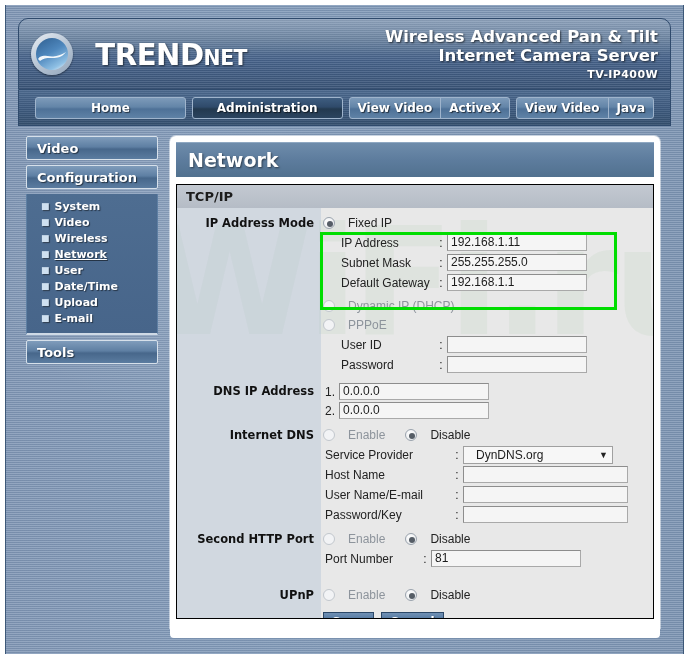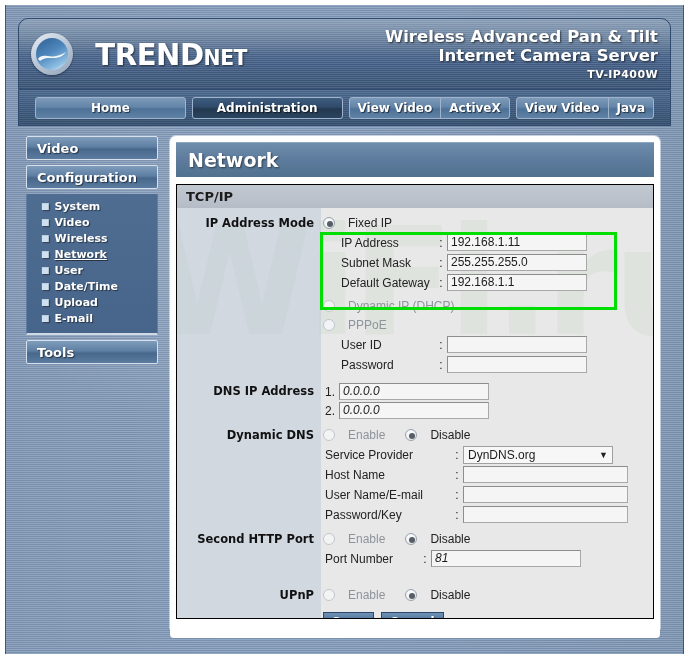--- a/index.html
+++ b/index.html
@@ -337,33 +337,33 @@
     background: #f5f5f5;
     font-size: 12px;
     font-family: "Liberation Sans", sans-serif;
     color: #1b1b1b;
     padding: 0 3px;
     line-height: 15px;
     display: flex; align-items: center;
     cursor: text;
   }
   .txt.w140 { width: 140px; }
-  .txt.w150 { width: 150px; font-style: italic; }
+  .txt.w150 { width: 150px; }
   .txt.w165 { width: 165px; }
 
   .dns-row { display: flex; align-items: center; height: 19px; }
   .dns-row .num { width: 16px; font-size: 12px; padding-left: 2px; color: #222; }
 
   .sel {
     width: 150px; height: 18px;
     border: 1px solid #a0a0a0;
     background: #f7f7f7;
     font-size: 12px;
     display: flex; align-items: center;
-    padding-left: 4px;
+    padding-left: 12px;
     position: relative;
     color: #1b1b1b;
     cursor: pointer;
   }
   .sel .arrow {
     position: absolute; right: 4px; top: 0; bottom: 0;
     display: flex; align-items: center;
     font-size: 9px; color: #222;
   }
 
@@ -553,21 +553,21 @@
               <span class="txt w150">0.0.0.0</span>
             </div>
             <div class="dns-row">
               <span class="num">2.</span>
               <span class="txt w150">0.0.0.0</span>
             </div>
           </div>
         </div>
 
         <div class="frow" style="margin-top:6px">
-          <div class="flabel">Dynamic DNS</div>
+          <div class="flabel">Internet DNS</div>
           <div class="fctl">
 
             <div class="radio-line">
               <span class="rad off"></span>
               <span class="rlabel dim" style="margin-right:12px">Enable</span>
               <span class="rad on"></span>
               <span class="rlabel">Disable</span>
             </div>
 
             <div class="inline-field">

